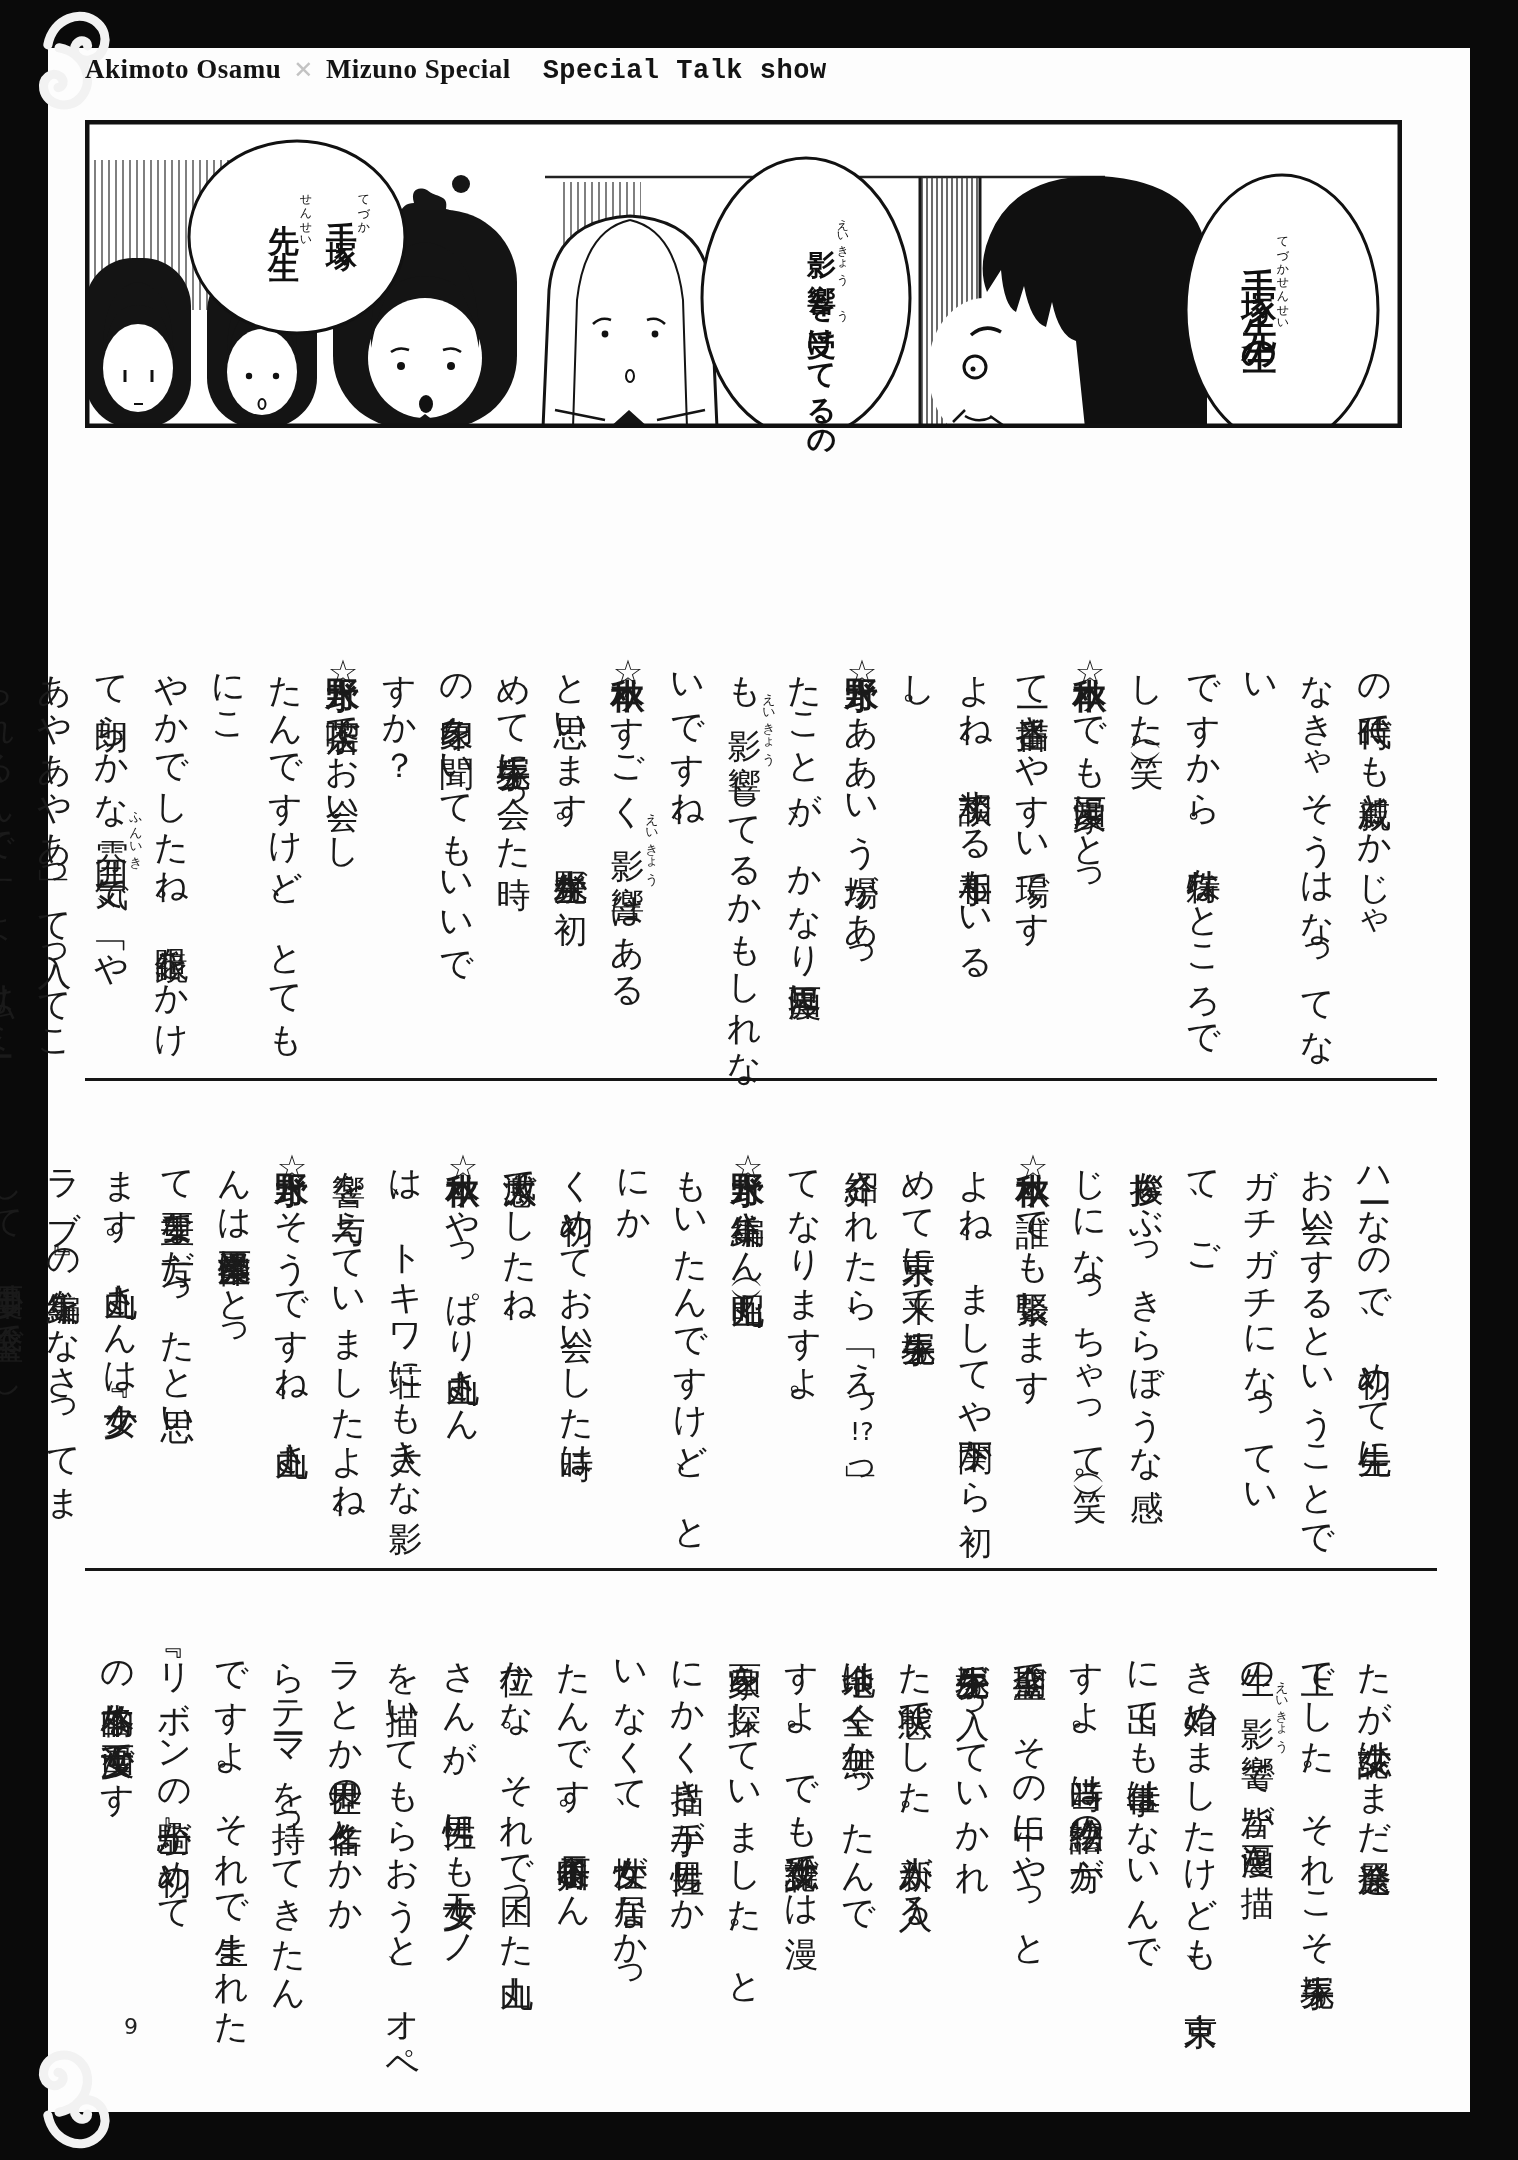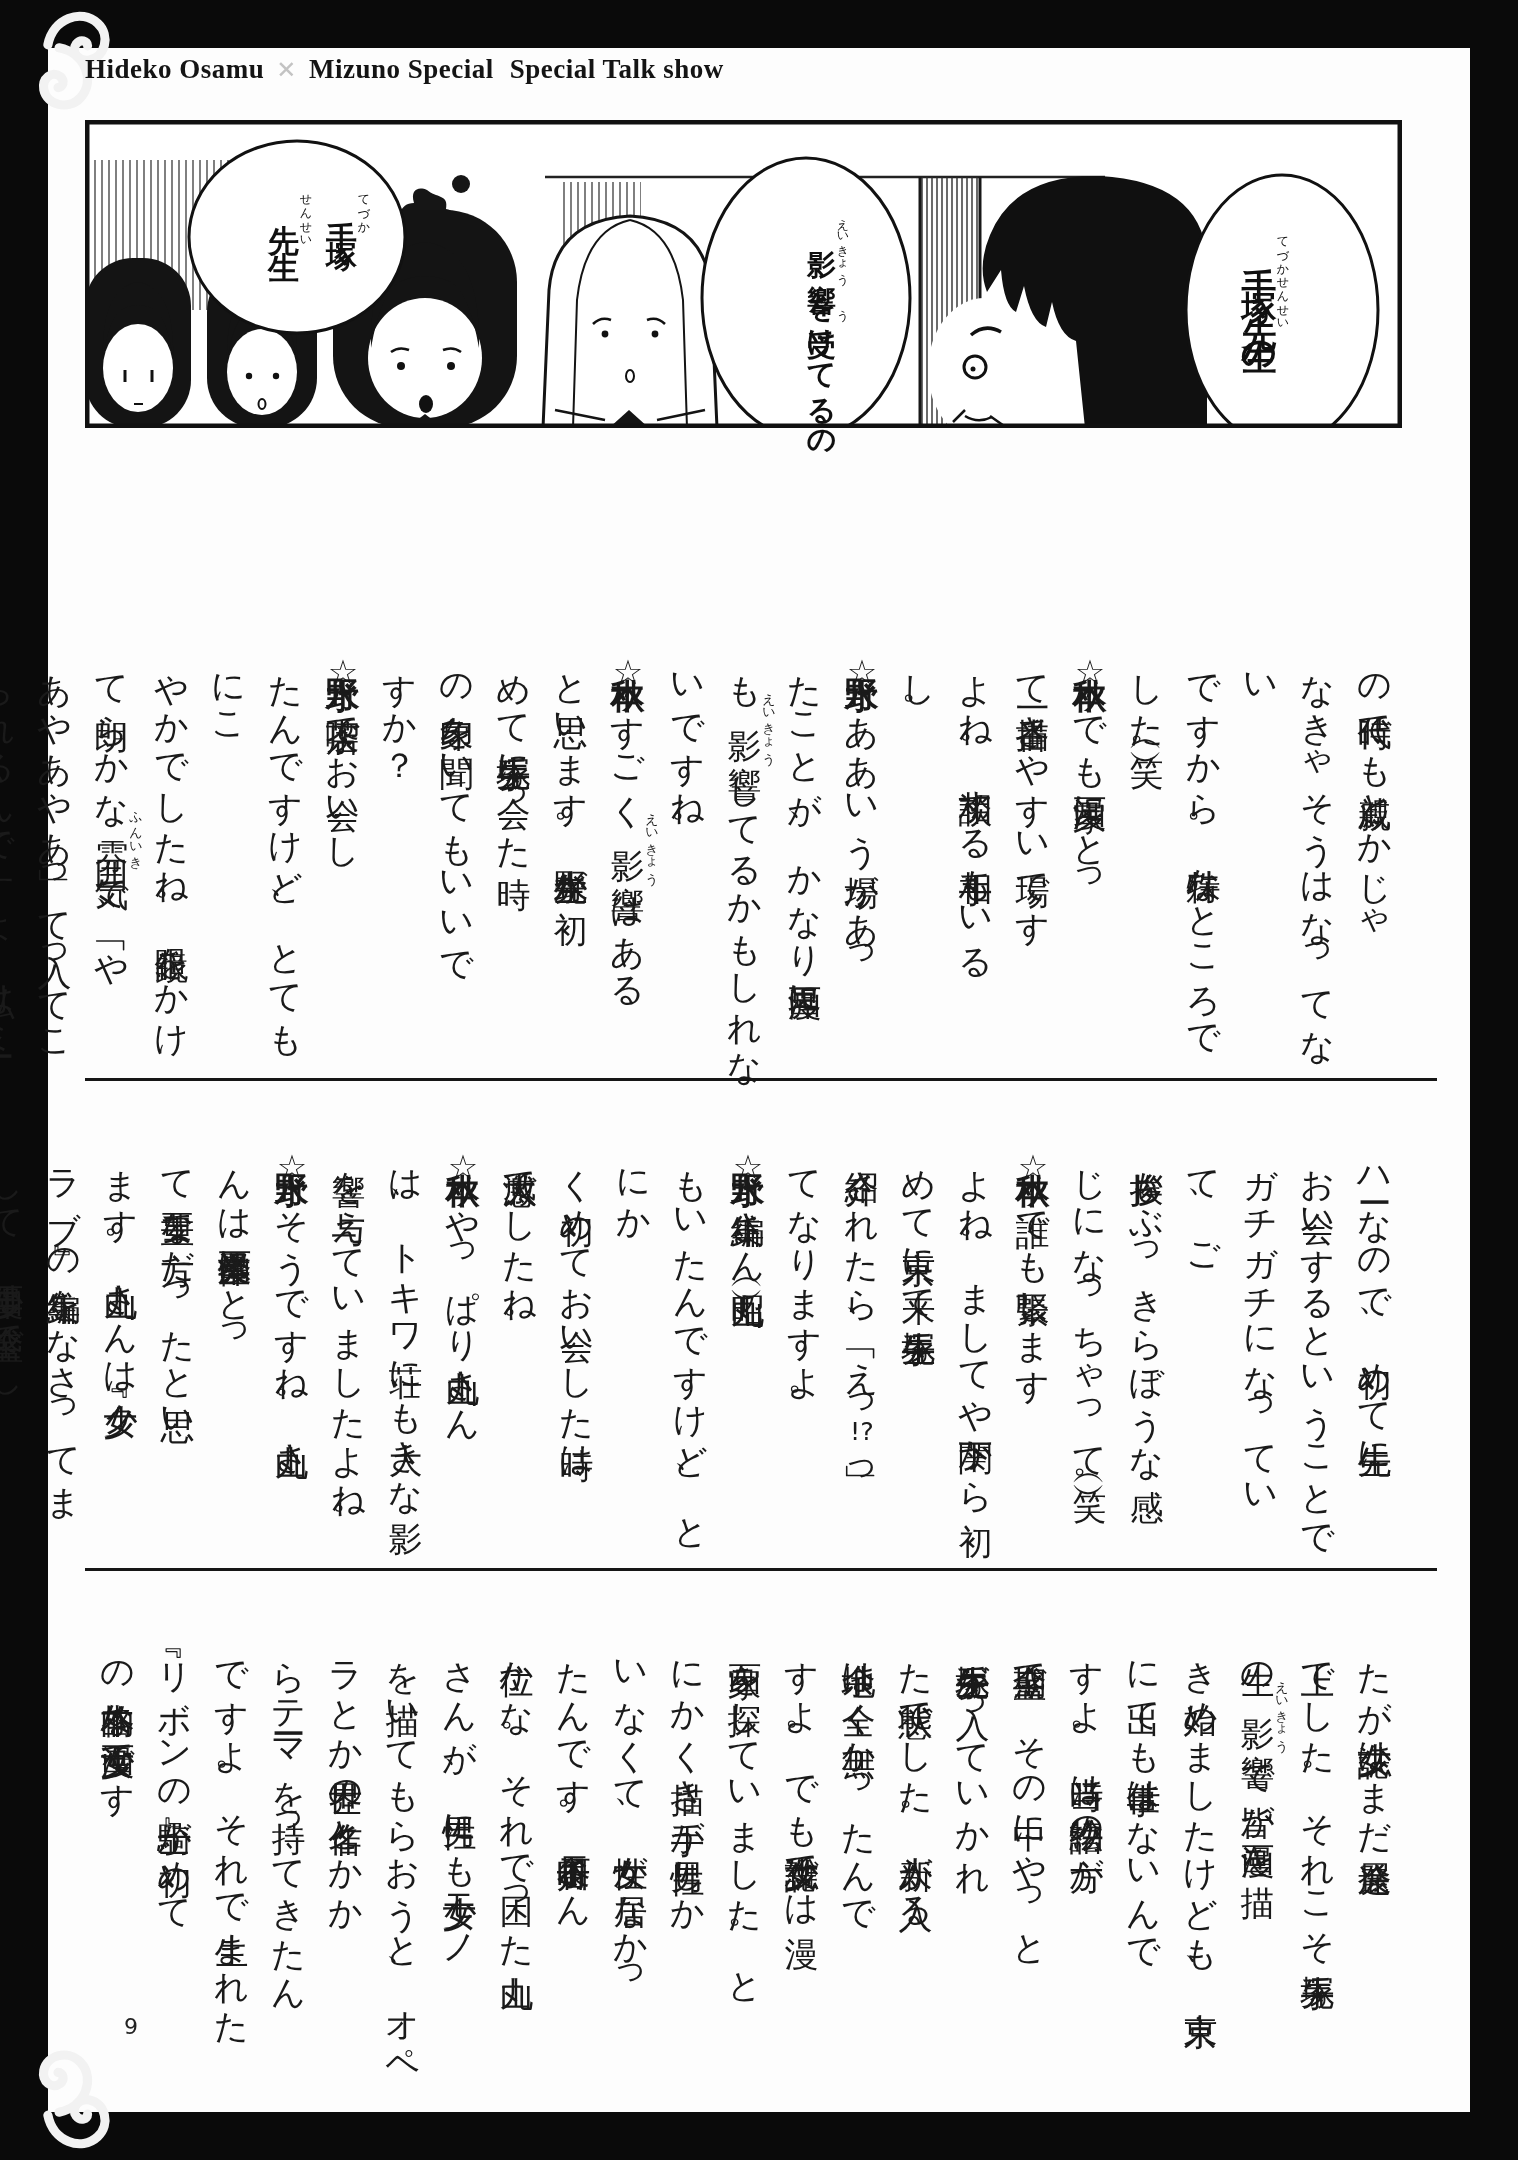--- a/index.html
+++ b/index.html
@@ -9,21 +9,21 @@
     font-family:"DejaVu Sans",sans-serif;
   }
   .sheet{position:absolute;left:48px;top:48px;width:1422px;height:2064px;background:#fdfdfd;}
   .flourish{position:absolute;left:0;top:0;width:112px;height:112px;}
   .flourish.bottom{top:2048px;transform:scaleY(-1);}
   .header{position:absolute;left:85px;top:54px;white-space:nowrap;
     font-family:"Liberation Serif","DejaVu Serif",serif;font-weight:700;
     font-size:27px;color:#141414;letter-spacing:.5px;}
   .header .sep{color:#c3c3c3;font-family:"DejaVu Sans",sans-serif;font-weight:400;
     font-size:24px;margin:0 12px;}
-  .header .event{margin-left:16px;}
+  .header .event{margin-left:32px;font-family:Liberation Mono, monospace;}
   .panel{position:absolute;left:85px;top:120px;width:1317px;height:308px;}
   .panel svg{position:absolute;left:0;top:0;}
   .bubbletext{position:absolute;writing-mode:vertical-rl;font-weight:700;color:#101010;
     letter-spacing:1px;}
   .bt-left{left:170px;top:66px;font-size:31px;line-height:58px;height:140px;}
   .bt-mid{left:714px;top:90px;font-size:29px;line-height:46px;height:240px;}
   .bt-right{left:1148px;top:108px;font-size:35px;line-height:52px;height:200px;}
   .vblock{position:absolute;left:92px;width:1311px;writing-mode:vertical-rl;
     font-size:34px;line-height:57px;letter-spacing:.5px;color:#1a1a1a;}
   .vblock b{font-weight:700;}
@@ -51,21 +51,21 @@
   </g>
 </svg>
 <svg class="flourish bottom" viewBox="0 0 110 110">
   <g stroke="#f2f2f2" stroke-width="9" fill="none" stroke-linecap="round">
     <path id="curl2" d="M 47 44 C 52 18 80 8 96 23 C 109 35 103 56 88 59 C 77 61 69 51 75 43 C 79 38 86 40 86 45"></path>
     <use href="#curl2" transform="rotate(90 51 51)"></use>
   </g>
 </svg>
 
 <div class="header">
-  <span>Hideko Osamu</span><span class="sep">✕</span><span>Mizuno Special</span><span class="event">Special Talk show</span>
+  <span>Akimoto Osamu</span><span class="sep">✕</span><span>Mizuno Special</span><span class="event">Special Talk show</span>
 </div>
 
 <div class="panel">
   <svg width="1317" height="308" viewBox="0 0 1317 308">
     <defs>
       <pattern id="vlines" width="7" height="12" patternUnits="userSpaceOnUse">
         <line x1="3" y1="0" x2="3" y2="12" stroke="#3a3a3a" stroke-width="1.3"></line>
       </pattern>
       <pattern id="vlines2" width="5" height="12" patternUnits="userSpaceOnUse">
         <line x1="2" y1="0" x2="2" y2="12" stroke="#2c2c2c" stroke-width="1.4"></line>

